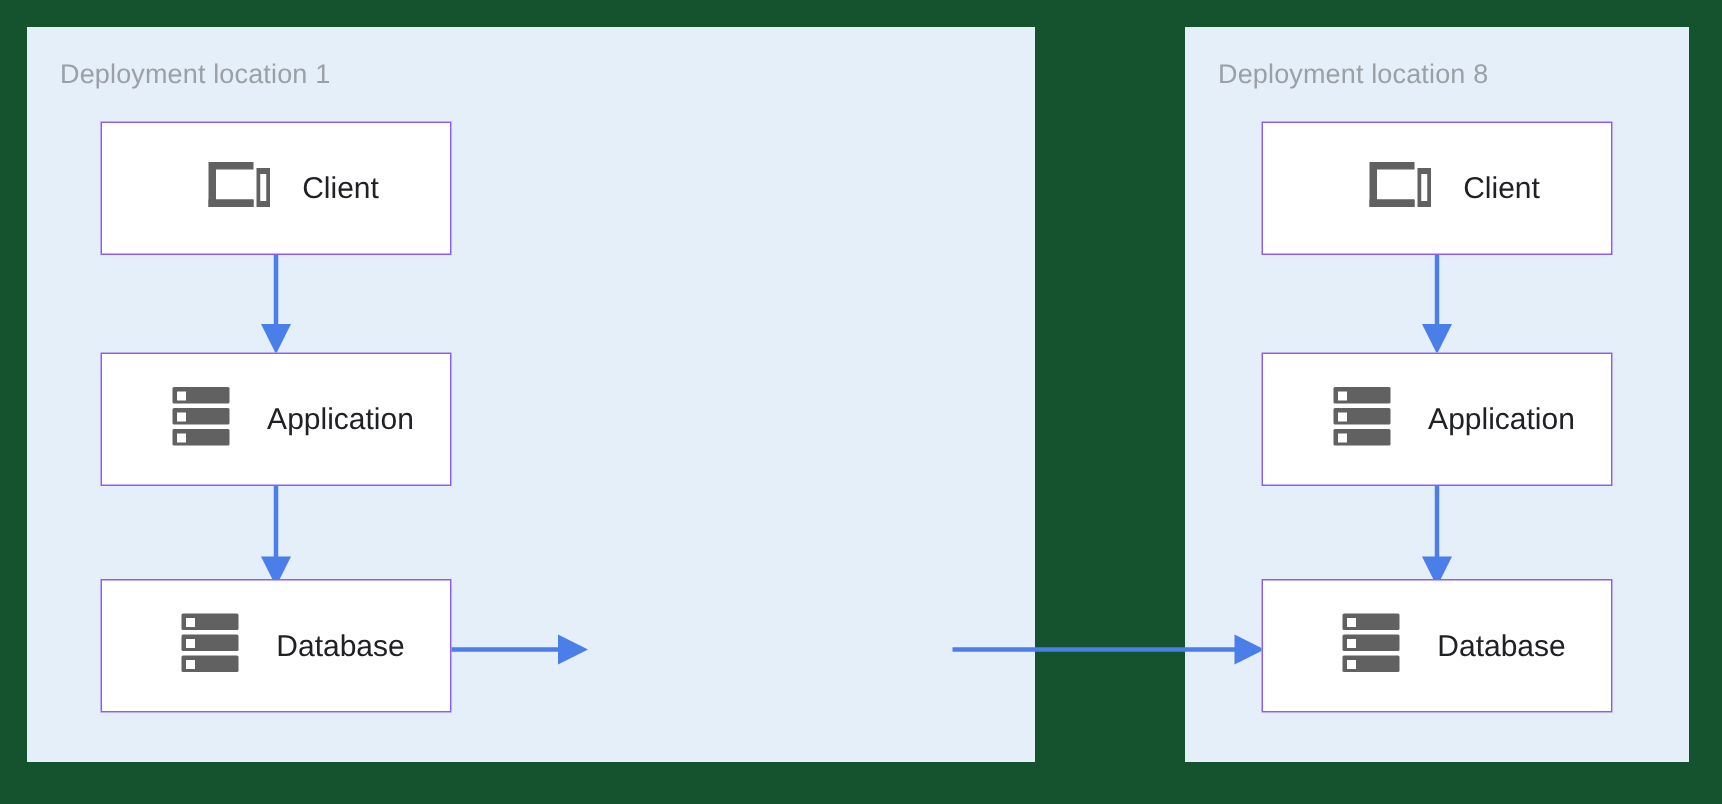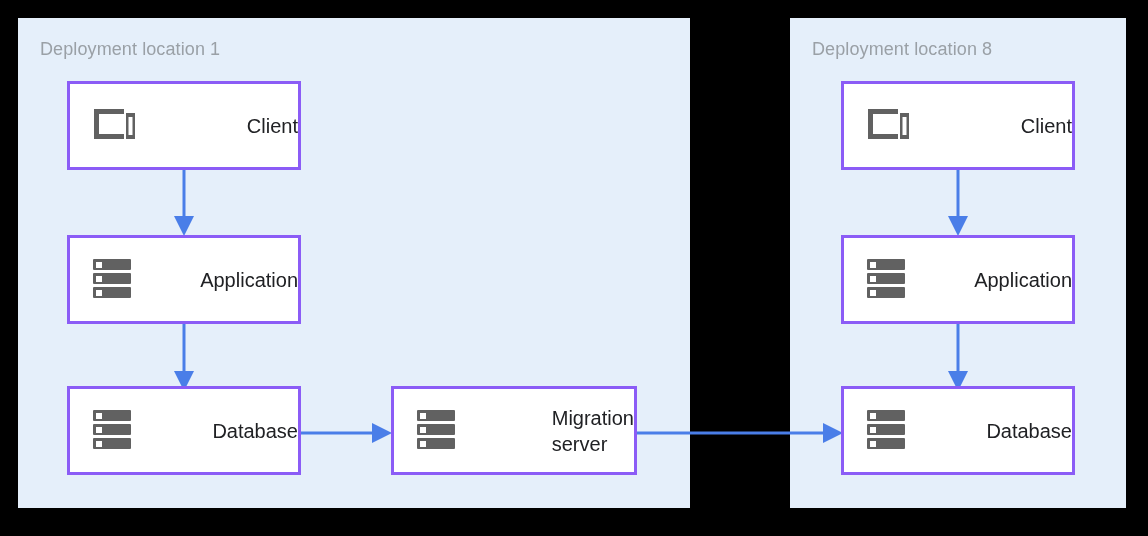--- a/index.html
+++ b/index.html
@@ -7,21 +7,21 @@
     padding: 0;
     background: #ffffff;
   }
   body {
     font-family: "Liberation Sans", sans-serif;
   }
   #diagram {
     position: relative;
     width: 1148px;
     height: 536px;
-    background: #000000;
+    background: #14532d;
     overflow: hidden;
   }
 
   
   .zone {
     position: absolute;
     background: #e5effa;
   }
   .zone-title {
     position: absolute;
@@ -29,26 +29,26 @@
     font-size: 18px;
     line-height: 22px;
     white-space: nowrap;
     letter-spacing: 0.1px;
   }
 
   
   .node {
     position: absolute;
     background: #ffffff;
-    border: 3px solid #8b5cf6;
+    border: 1px solid #8b5cf6;
     box-sizing: border-box;
     display: flex;
     flex-direction: row;
     align-items: center;
-    justify-content: space-between;
+    justify-content: center;
   }
   .node-icon {
     flex: 0 0 auto;
     display: block;
     margin-left: 22px;
   }
   .node-label {
     flex: 0 0 auto;
     color: #202124;
     font-size: 20px;
@@ -145,34 +145,20 @@
         <rect fill="#ffffff" x="4" y="6" width="6" height="6"></rect>
         <rect fill="#616161" x="1" y="17" width="38" height="11" rx="1"></rect>
         <rect fill="#ffffff" x="4" y="20" width="6" height="6"></rect>
         <rect fill="#616161" x="1" y="31" width="38" height="11" rx="1"></rect>
         <rect fill="#ffffff" x="4" y="34" width="6" height="6"></rect>
       </svg>
     </span>
     <span class="node-label">Database</span>
   </div>
 
-  <div class="node" style="left:391px; top:386px; width:246px; height:89px;">
-    <span class="node-icon">
-      <svg width="44" height="44" viewBox="0 0 44 44">
-        <rect fill="#616161" x="1" y="3" width="38" height="11" rx="1"></rect>
-        <rect fill="#ffffff" x="4" y="6" width="6" height="6"></rect>
-        <rect fill="#616161" x="1" y="17" width="38" height="11" rx="1"></rect>
-        <rect fill="#ffffff" x="4" y="20" width="6" height="6"></rect>
-        <rect fill="#616161" x="1" y="31" width="38" height="11" rx="1"></rect>
-        <rect fill="#ffffff" x="4" y="34" width="6" height="6"></rect>
-      </svg>
-    </span>
-    <span class="node-label">Migration
-server</span>
-  </div>
 
   <div class="node" style="left:841px; top:81px; width:234px; height:89px;">
     <span class="node-icon">
       <svg width="44" height="38" viewBox="0 0 44 38">
         <path fill="#616161" d="M2,4 h30 v5 h-25 v20 h25 v5 h-30 z"></path>
         <rect fill="#616161" x="2" y="29" width="30" height="5"></rect>
         <path fill="#616161" d="M34,8 h9 v26 h-9 z M37,12 h3 v18 h-3 z"></path>
         <rect fill="#ffffff" x="36.5" y="12" width="4" height="18"></rect>
       </svg>
     </span>

